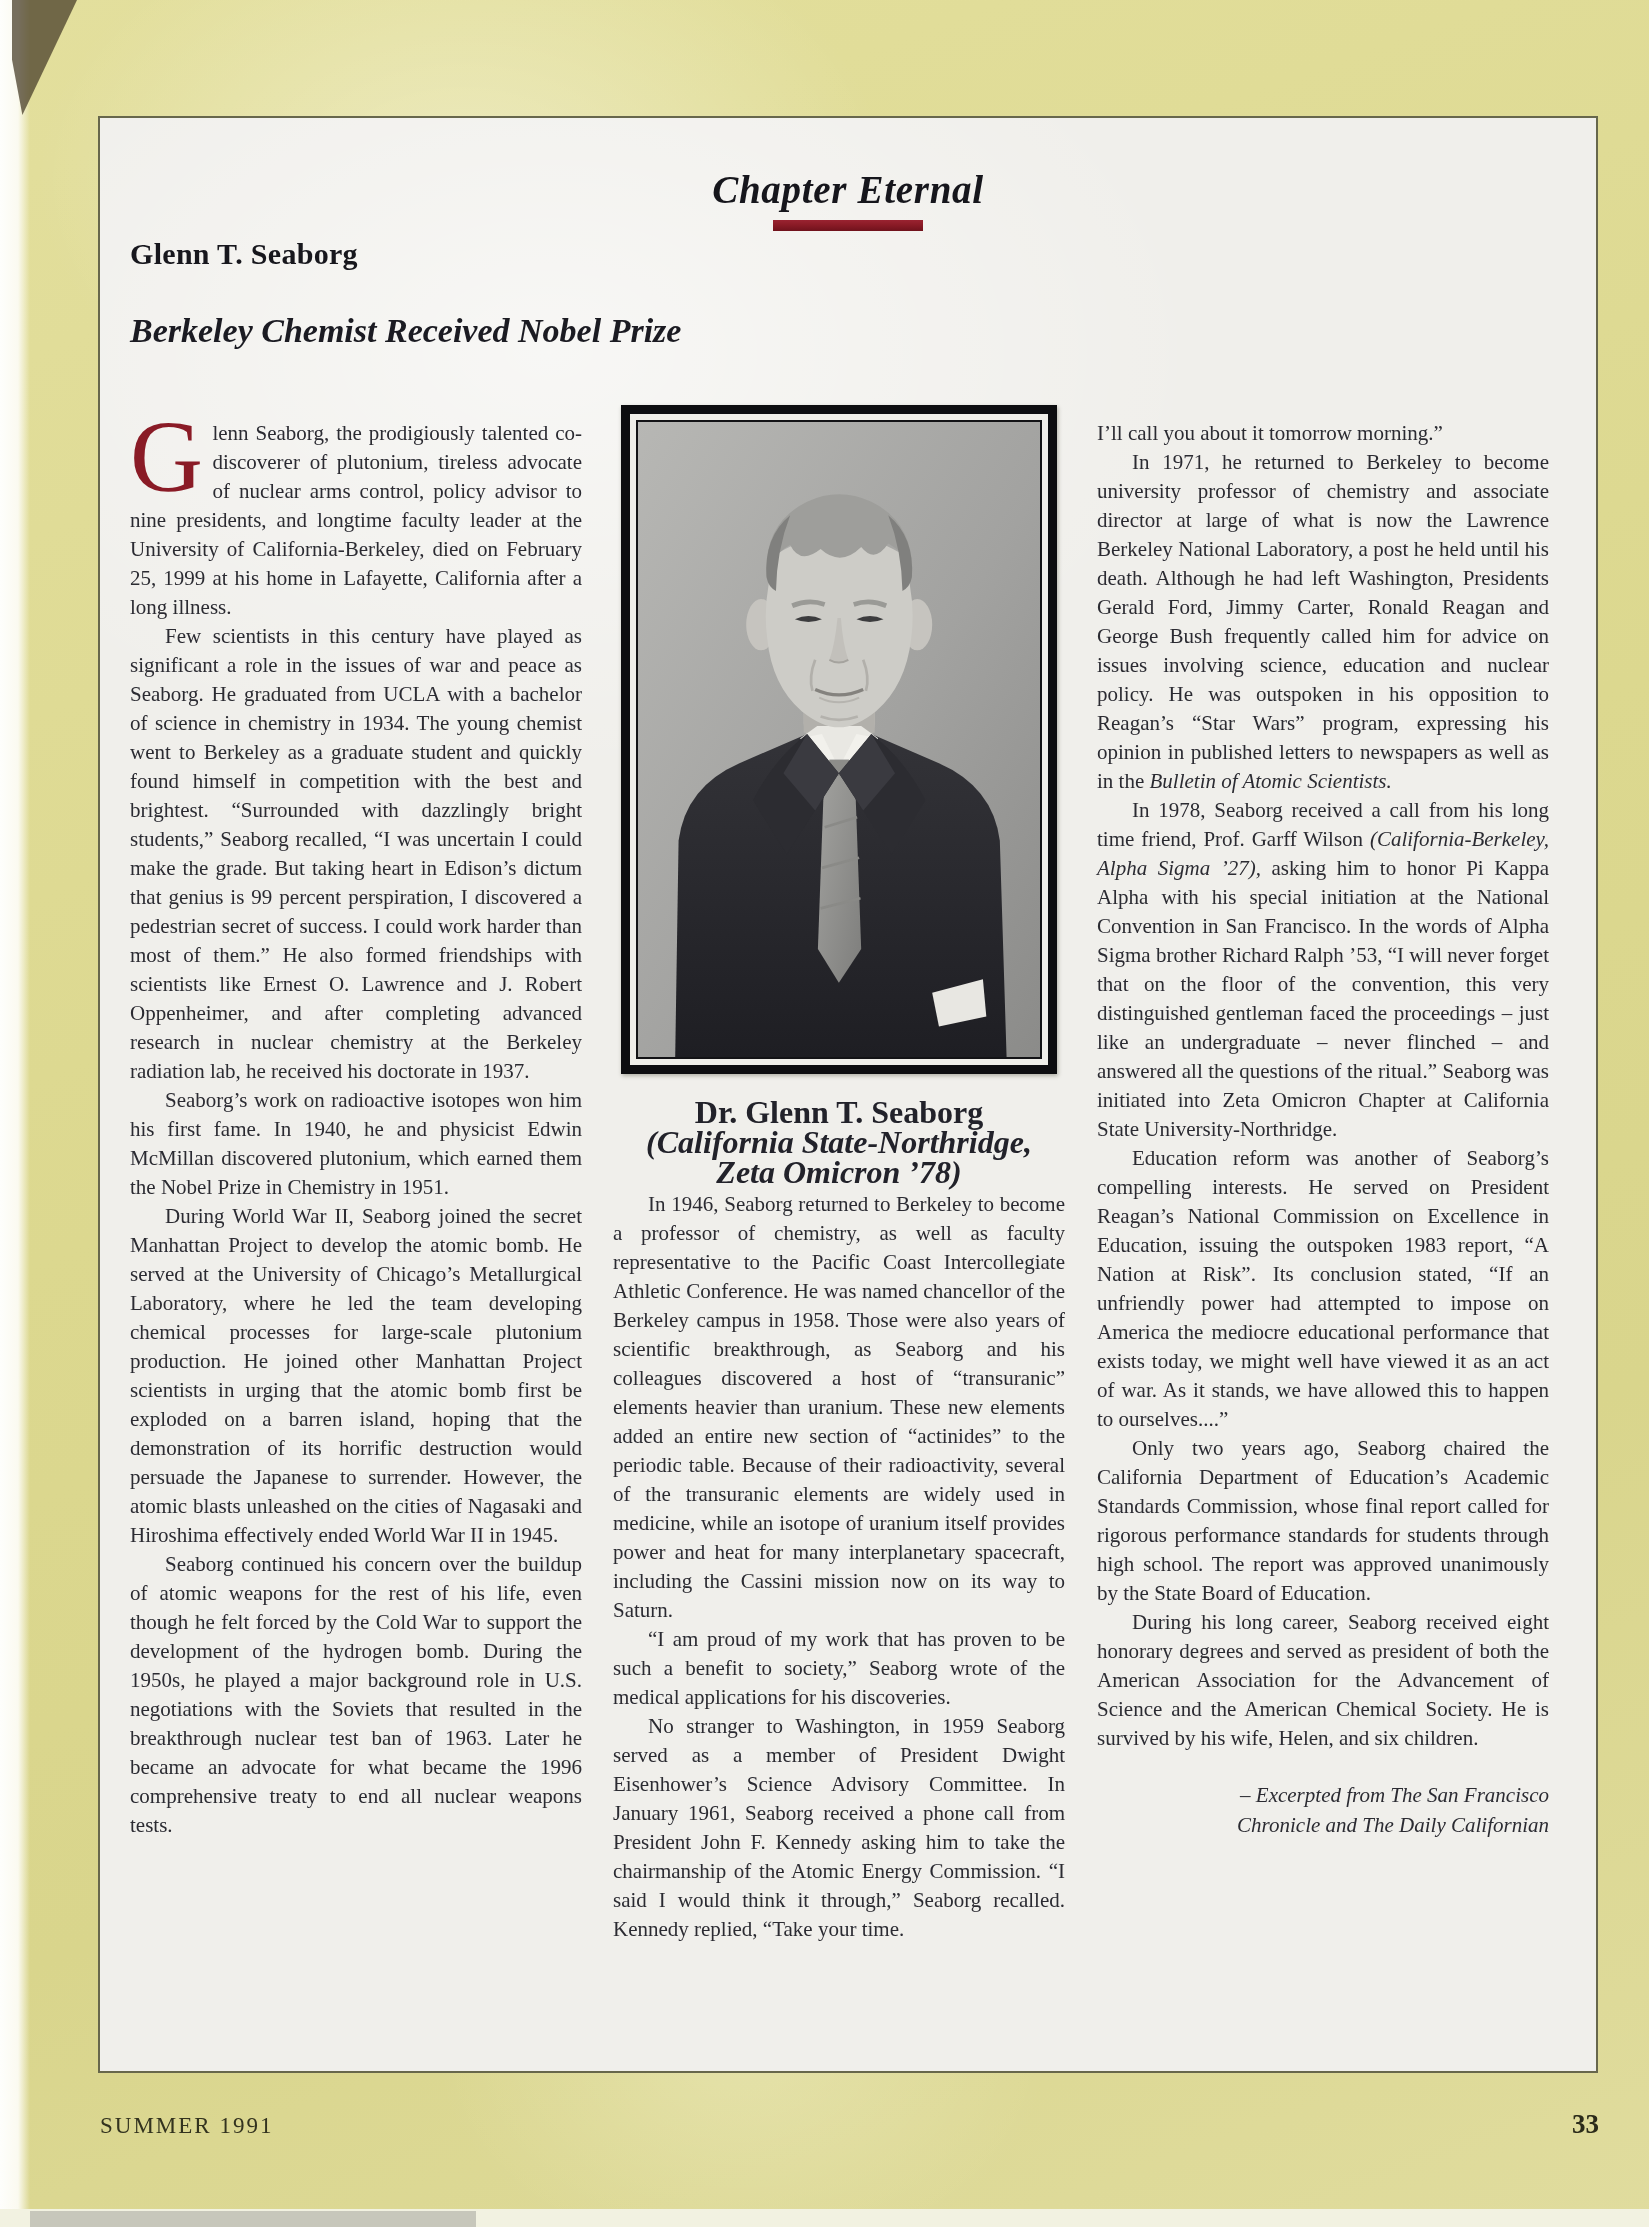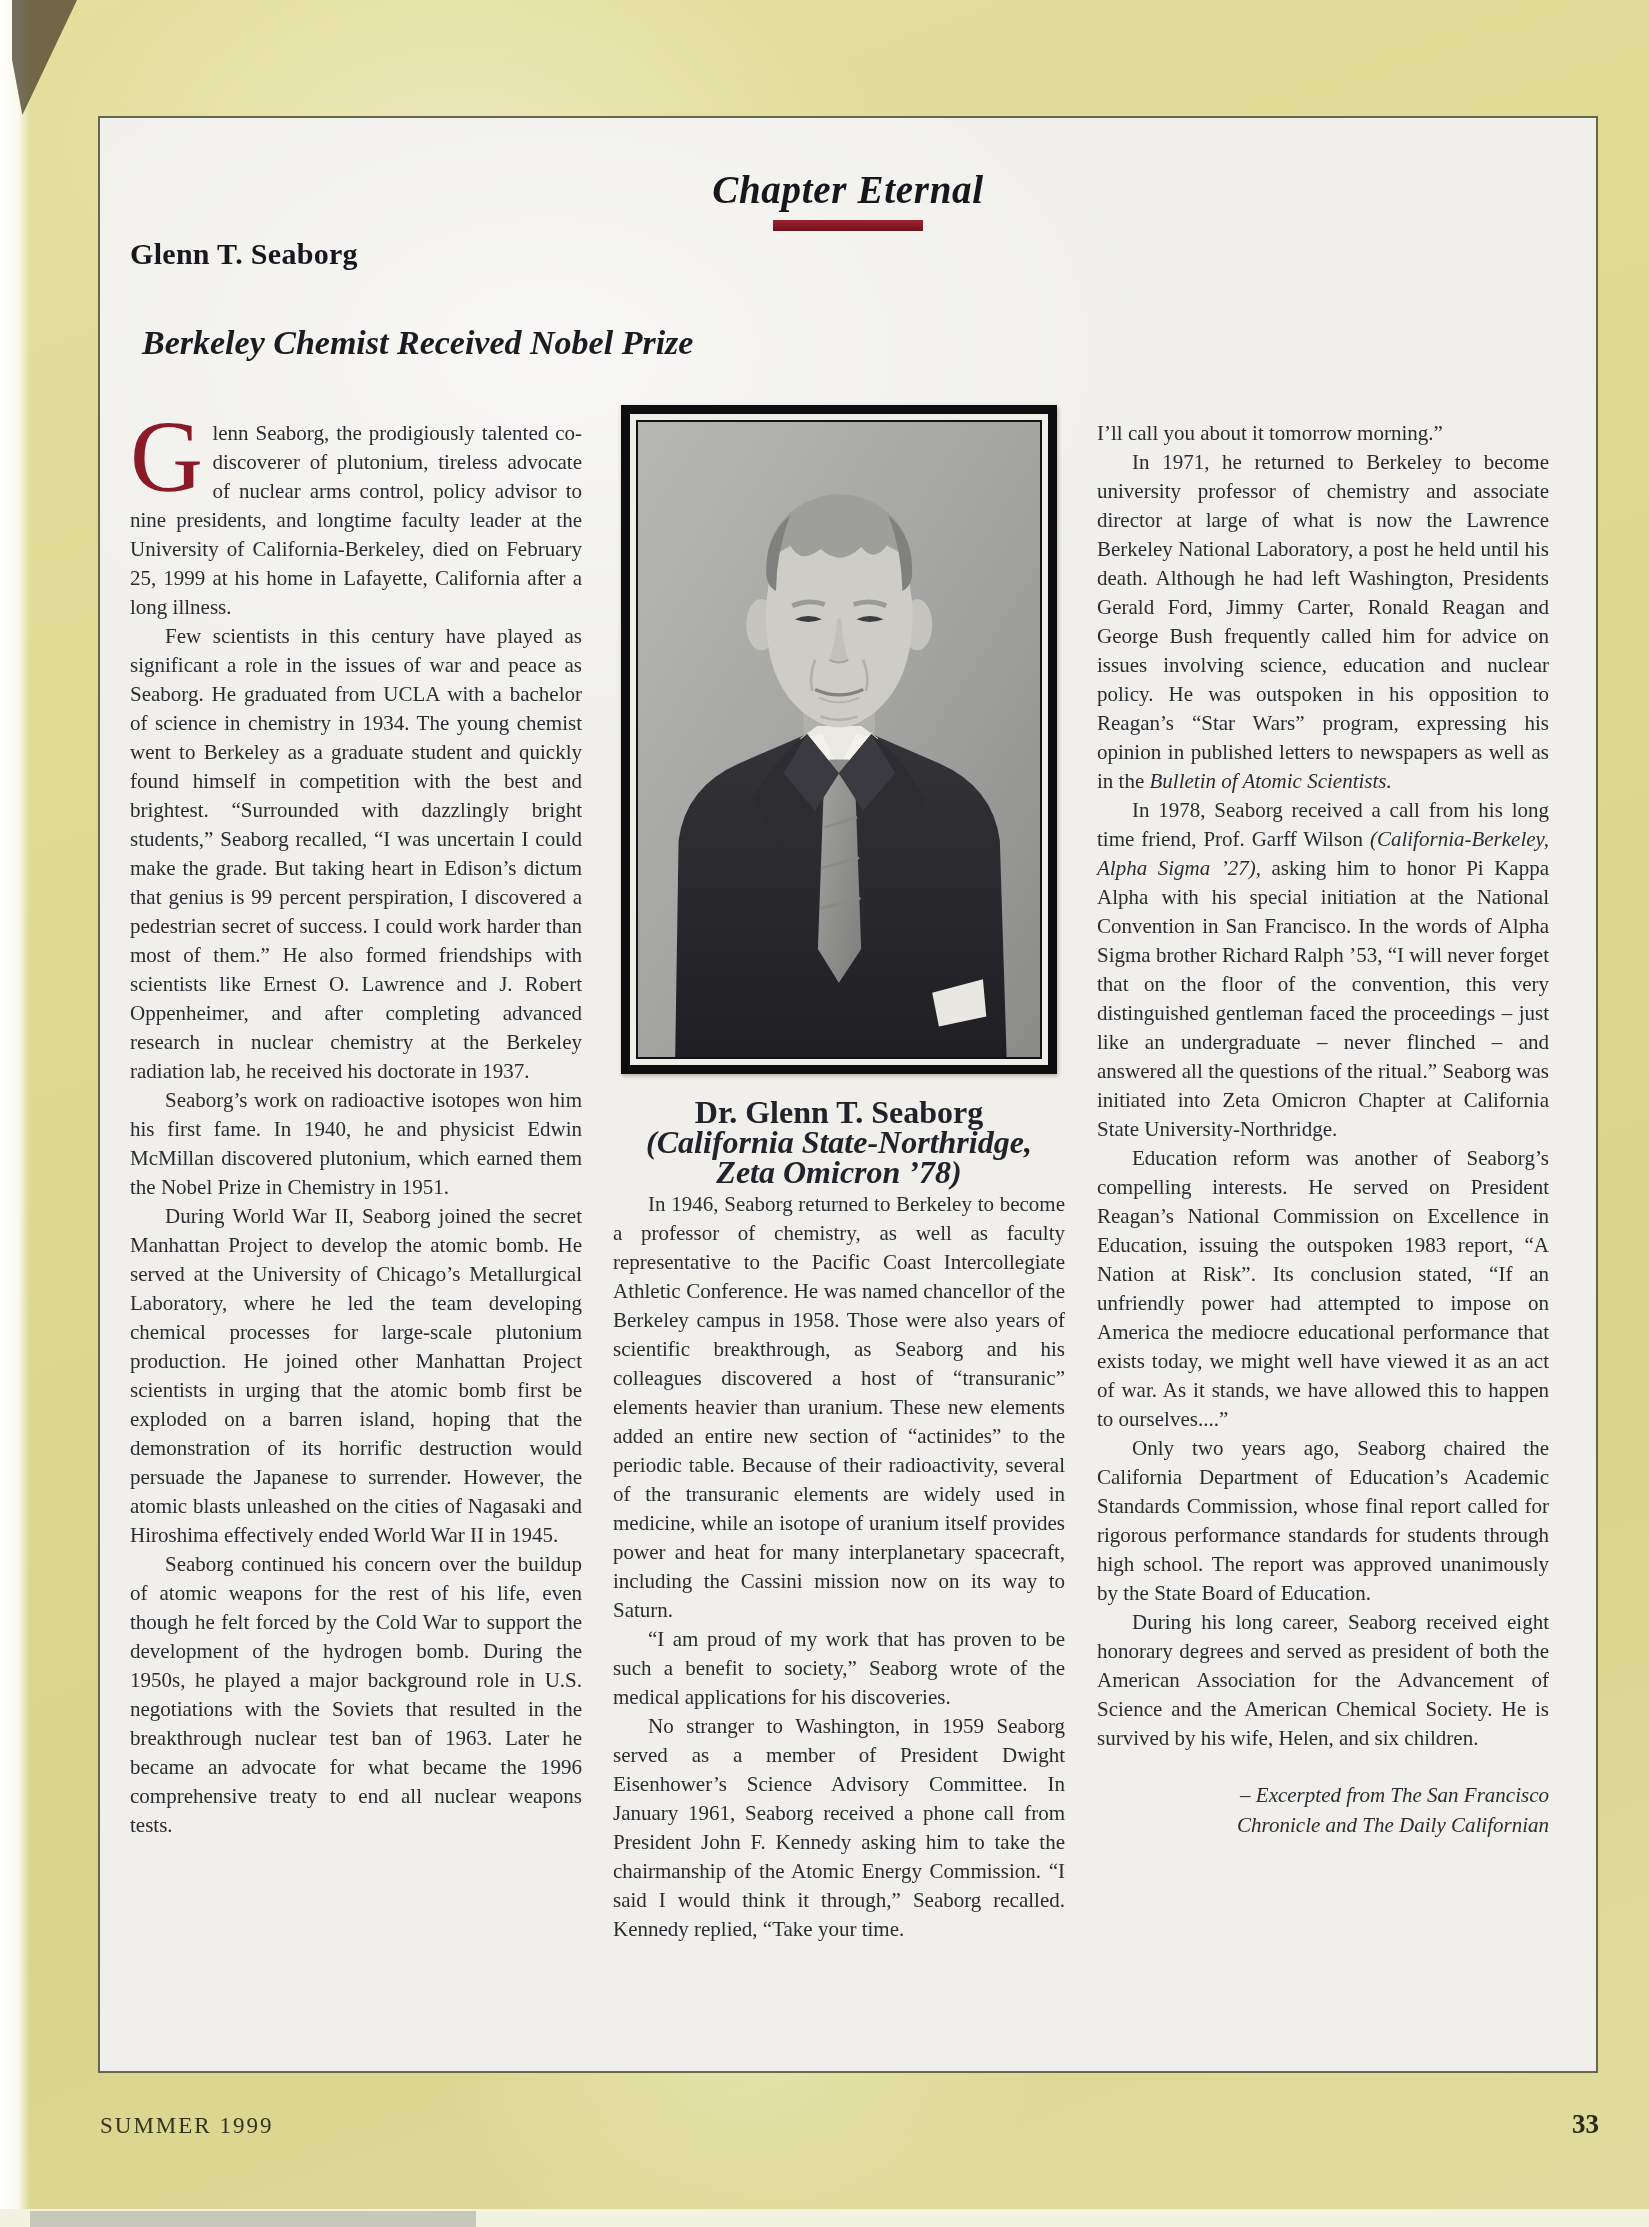--- a/index.html
+++ b/index.html
@@ -29,21 +29,21 @@
     color:#2b2b32;
   }
 
   .masthead{position:absolute;top:49px;left:0;width:100%;text-align:center;}
   .section-title{font-size:39px;font-weight:bold;font-style:italic;color:#16161c;letter-spacing:0.7px;text-align:center;}
   .title-rule{width:150px;height:10.8px;margin:8px auto 0;
     background:linear-gradient(180deg,#9a2331 0%,#8a1b26 45%,#6f121c 100%);}
 
   .headline{position:absolute;left:30px;top:119px;margin:0;
     font-size:30px;font-weight:bold;color:#17171d;letter-spacing:0.3px;}
-  .subhead{position:absolute;left:30px;top:194px;margin:12px;
+  .subhead{position:absolute;left:30px;top:194px;margin:0;
     font-size:34px;font-weight:bold;font-style:italic;color:#1b1b22;}
 
   .col{position:absolute;top:287px;width:452px;font-size:21px;line-height:29px;text-align:justify;}
   .col1{left:30px;}
   .col2{left:513px;}
   .col3{left:997px;}
   .col1 > .para:first-child, .col3 > .para:first-child{margin-top:13.5px;}
 
   .para{margin:0;text-indent:35px;hyphens:auto;-webkit-hyphens:auto;}
   .para.first{text-indent:0;}
@@ -194,16 +194,16 @@
       <p class="para"><span>In 1978, Seaborg received a call from his long time friend, Prof. Garff Wilson </span><span class="it">(California-Berkeley, Alpha Sigma ’27),</span><span> asking him to honor Pi Kappa Alpha with his special initiation at the National Convention in San Francisco. In the words of Alpha Sigma brother Richard Ralph ’53, “I will never forget that on the floor of the convention, this very distinguished gentleman faced the proceedings – just like an undergraduate – never flinched – and answered all the questions of the ritual.” Seaborg was initiated into Zeta Omicron Chapter at California State University-Northridge.</span></p>
       <p class="para"><span>Education reform was another of Seaborg’s compelling interests. He served on President Reagan’s National Commission on Excellence in Education, issuing the outspoken 1983 report, “A Nation at Risk”. Its conclusion stated, “If an unfriendly power had attempted to impose on America the mediocre educational performance that exists today, we might well have viewed it as an act of war. As it stands, we have allowed this to happen to ourselves....”</span></p>
       <p class="para"><span>Only two years ago, Seaborg chaired the California Department of Education’s Academic Standards Commission, whose final report called for rigorous performance standards for students through high school. The report was approved unanimously by the State Board of Education.</span></p>
       <p class="para"><span>During his long career, Seaborg received eight honorary degrees and served as president of both the American Association for the Advancement of Science and the American Chemical Society. He is survived by his wife, Helen, and six children.</span></p>
       <p class="attribution">– Excerpted from The San Francisco
 Chronicle and The Daily Californian</p>
     </div>
 
   </div>
 
-  <div class="footer-left">SUMMER 1999</div>
+  <div class="footer-left">SUMMER 1991</div>
   <div class="footer-right">33</div>
 </div>
 
 
 </body></html>

